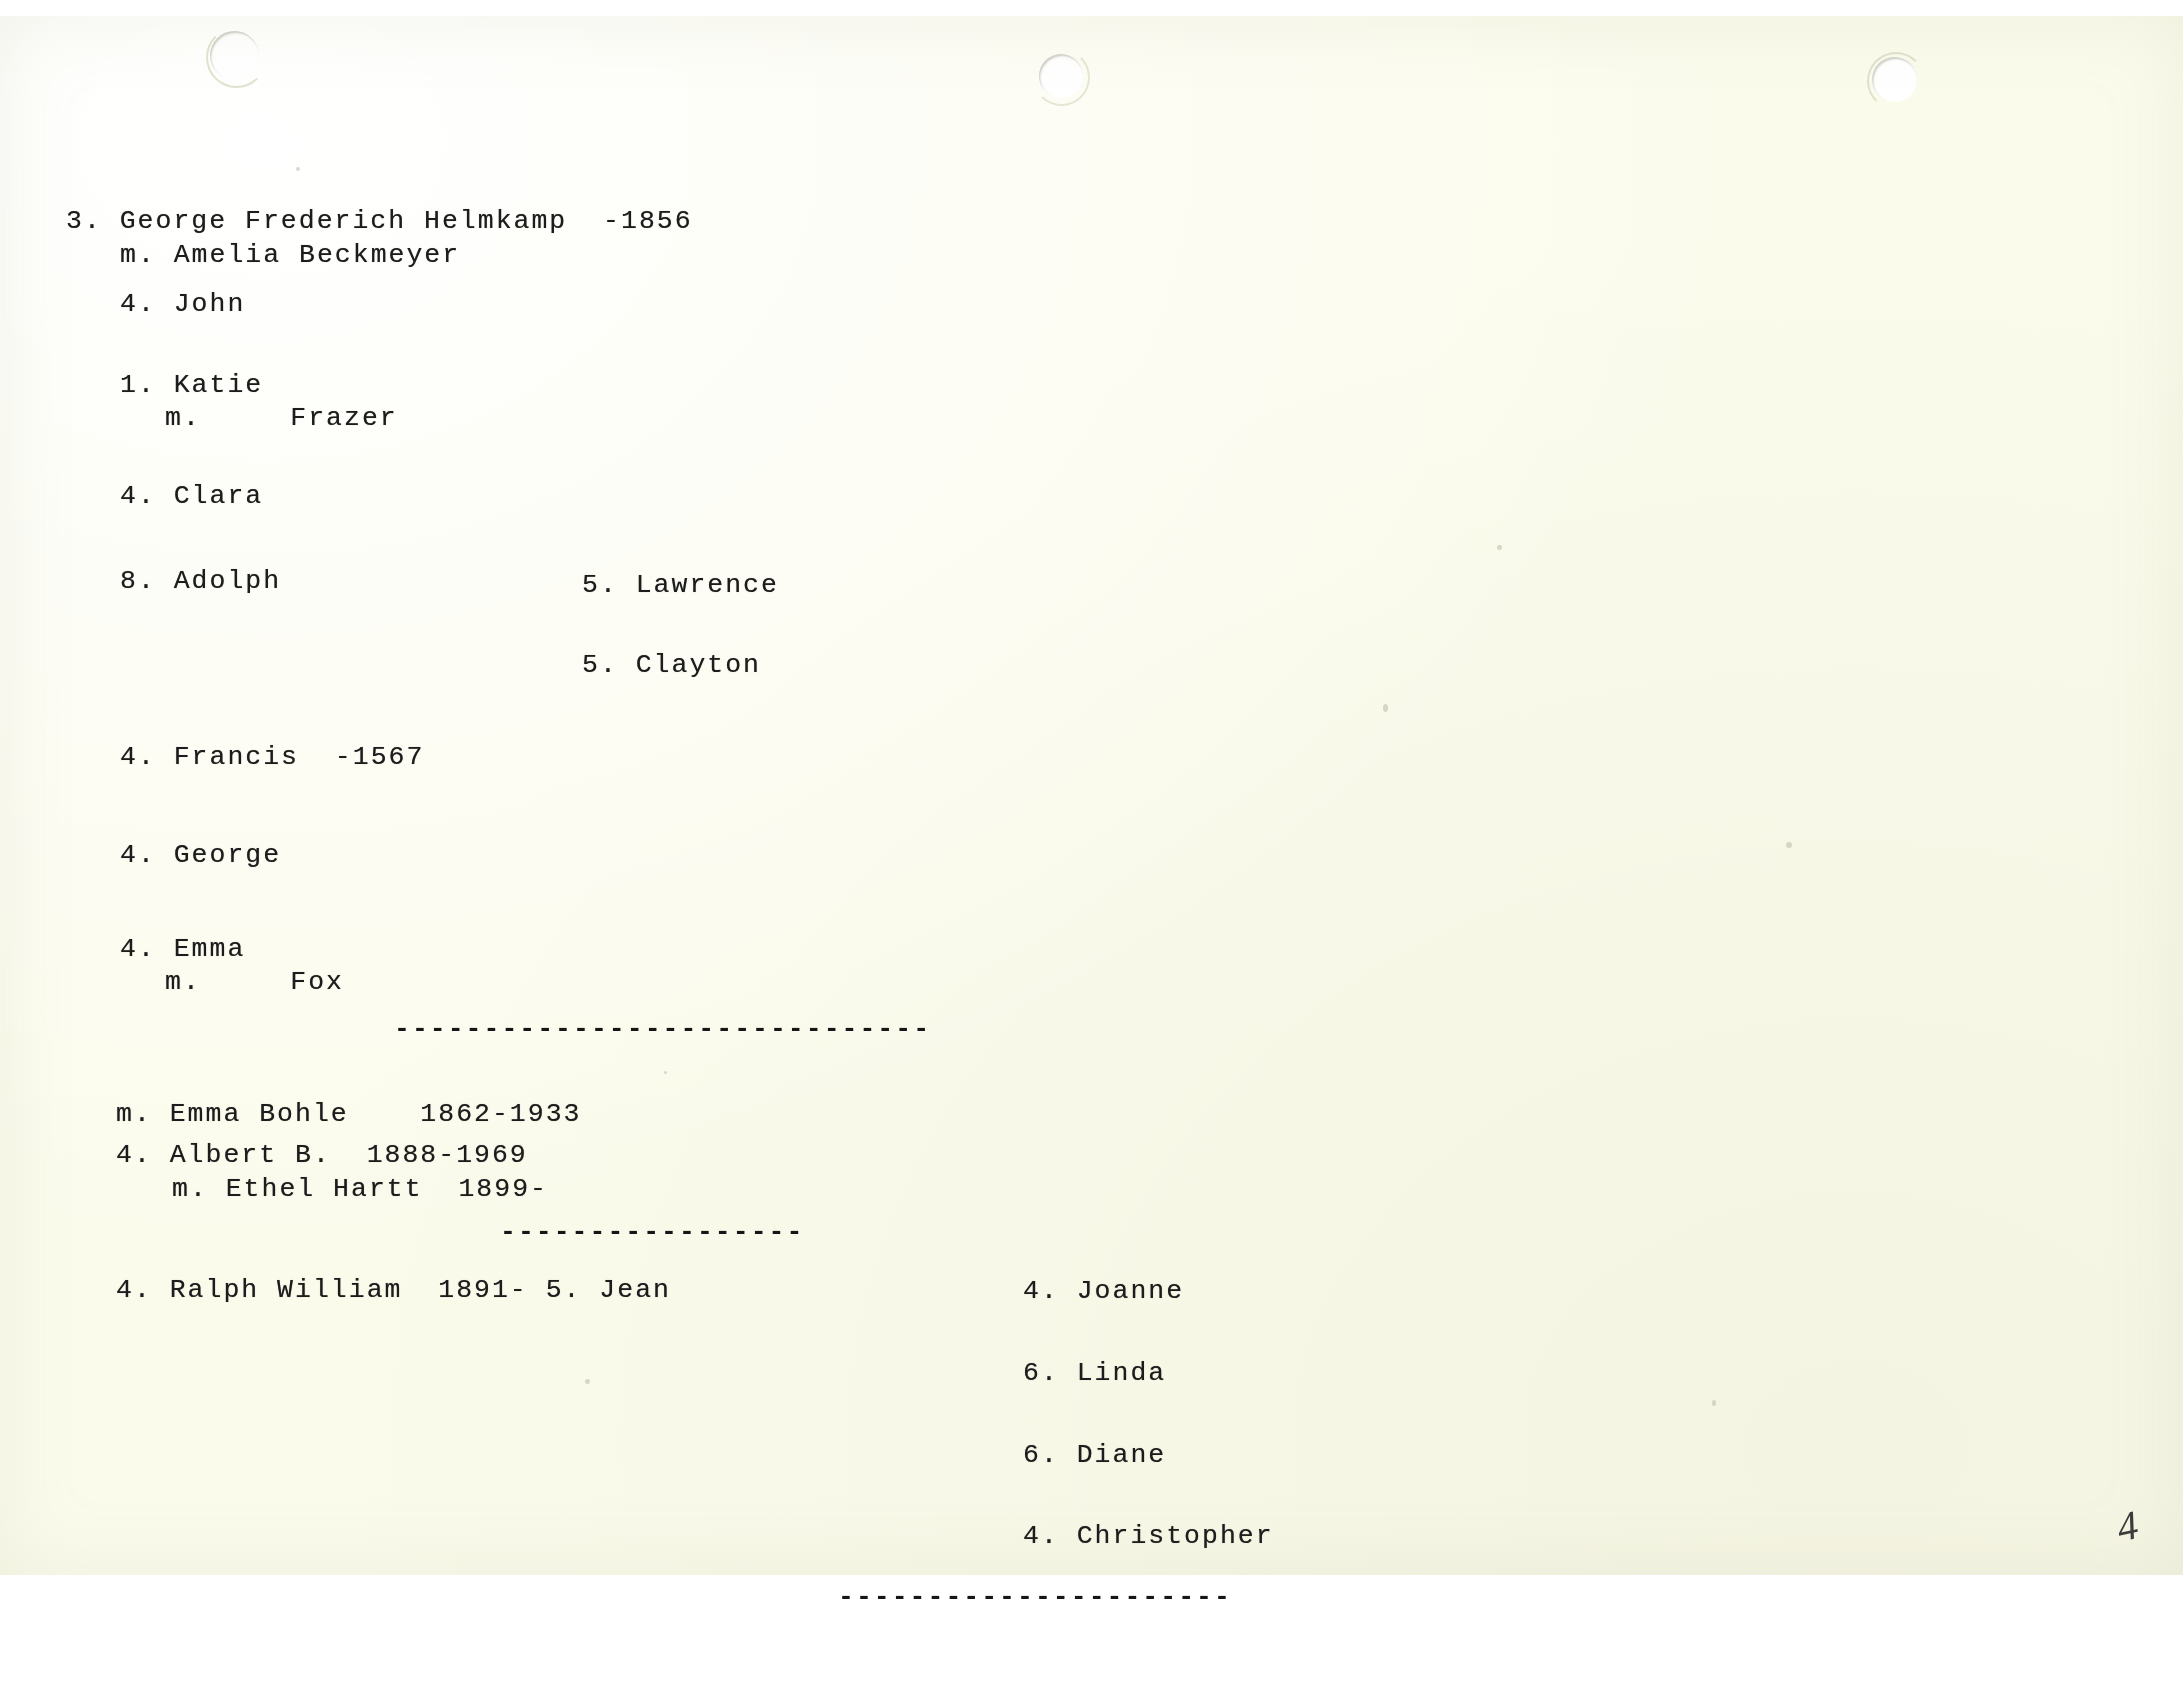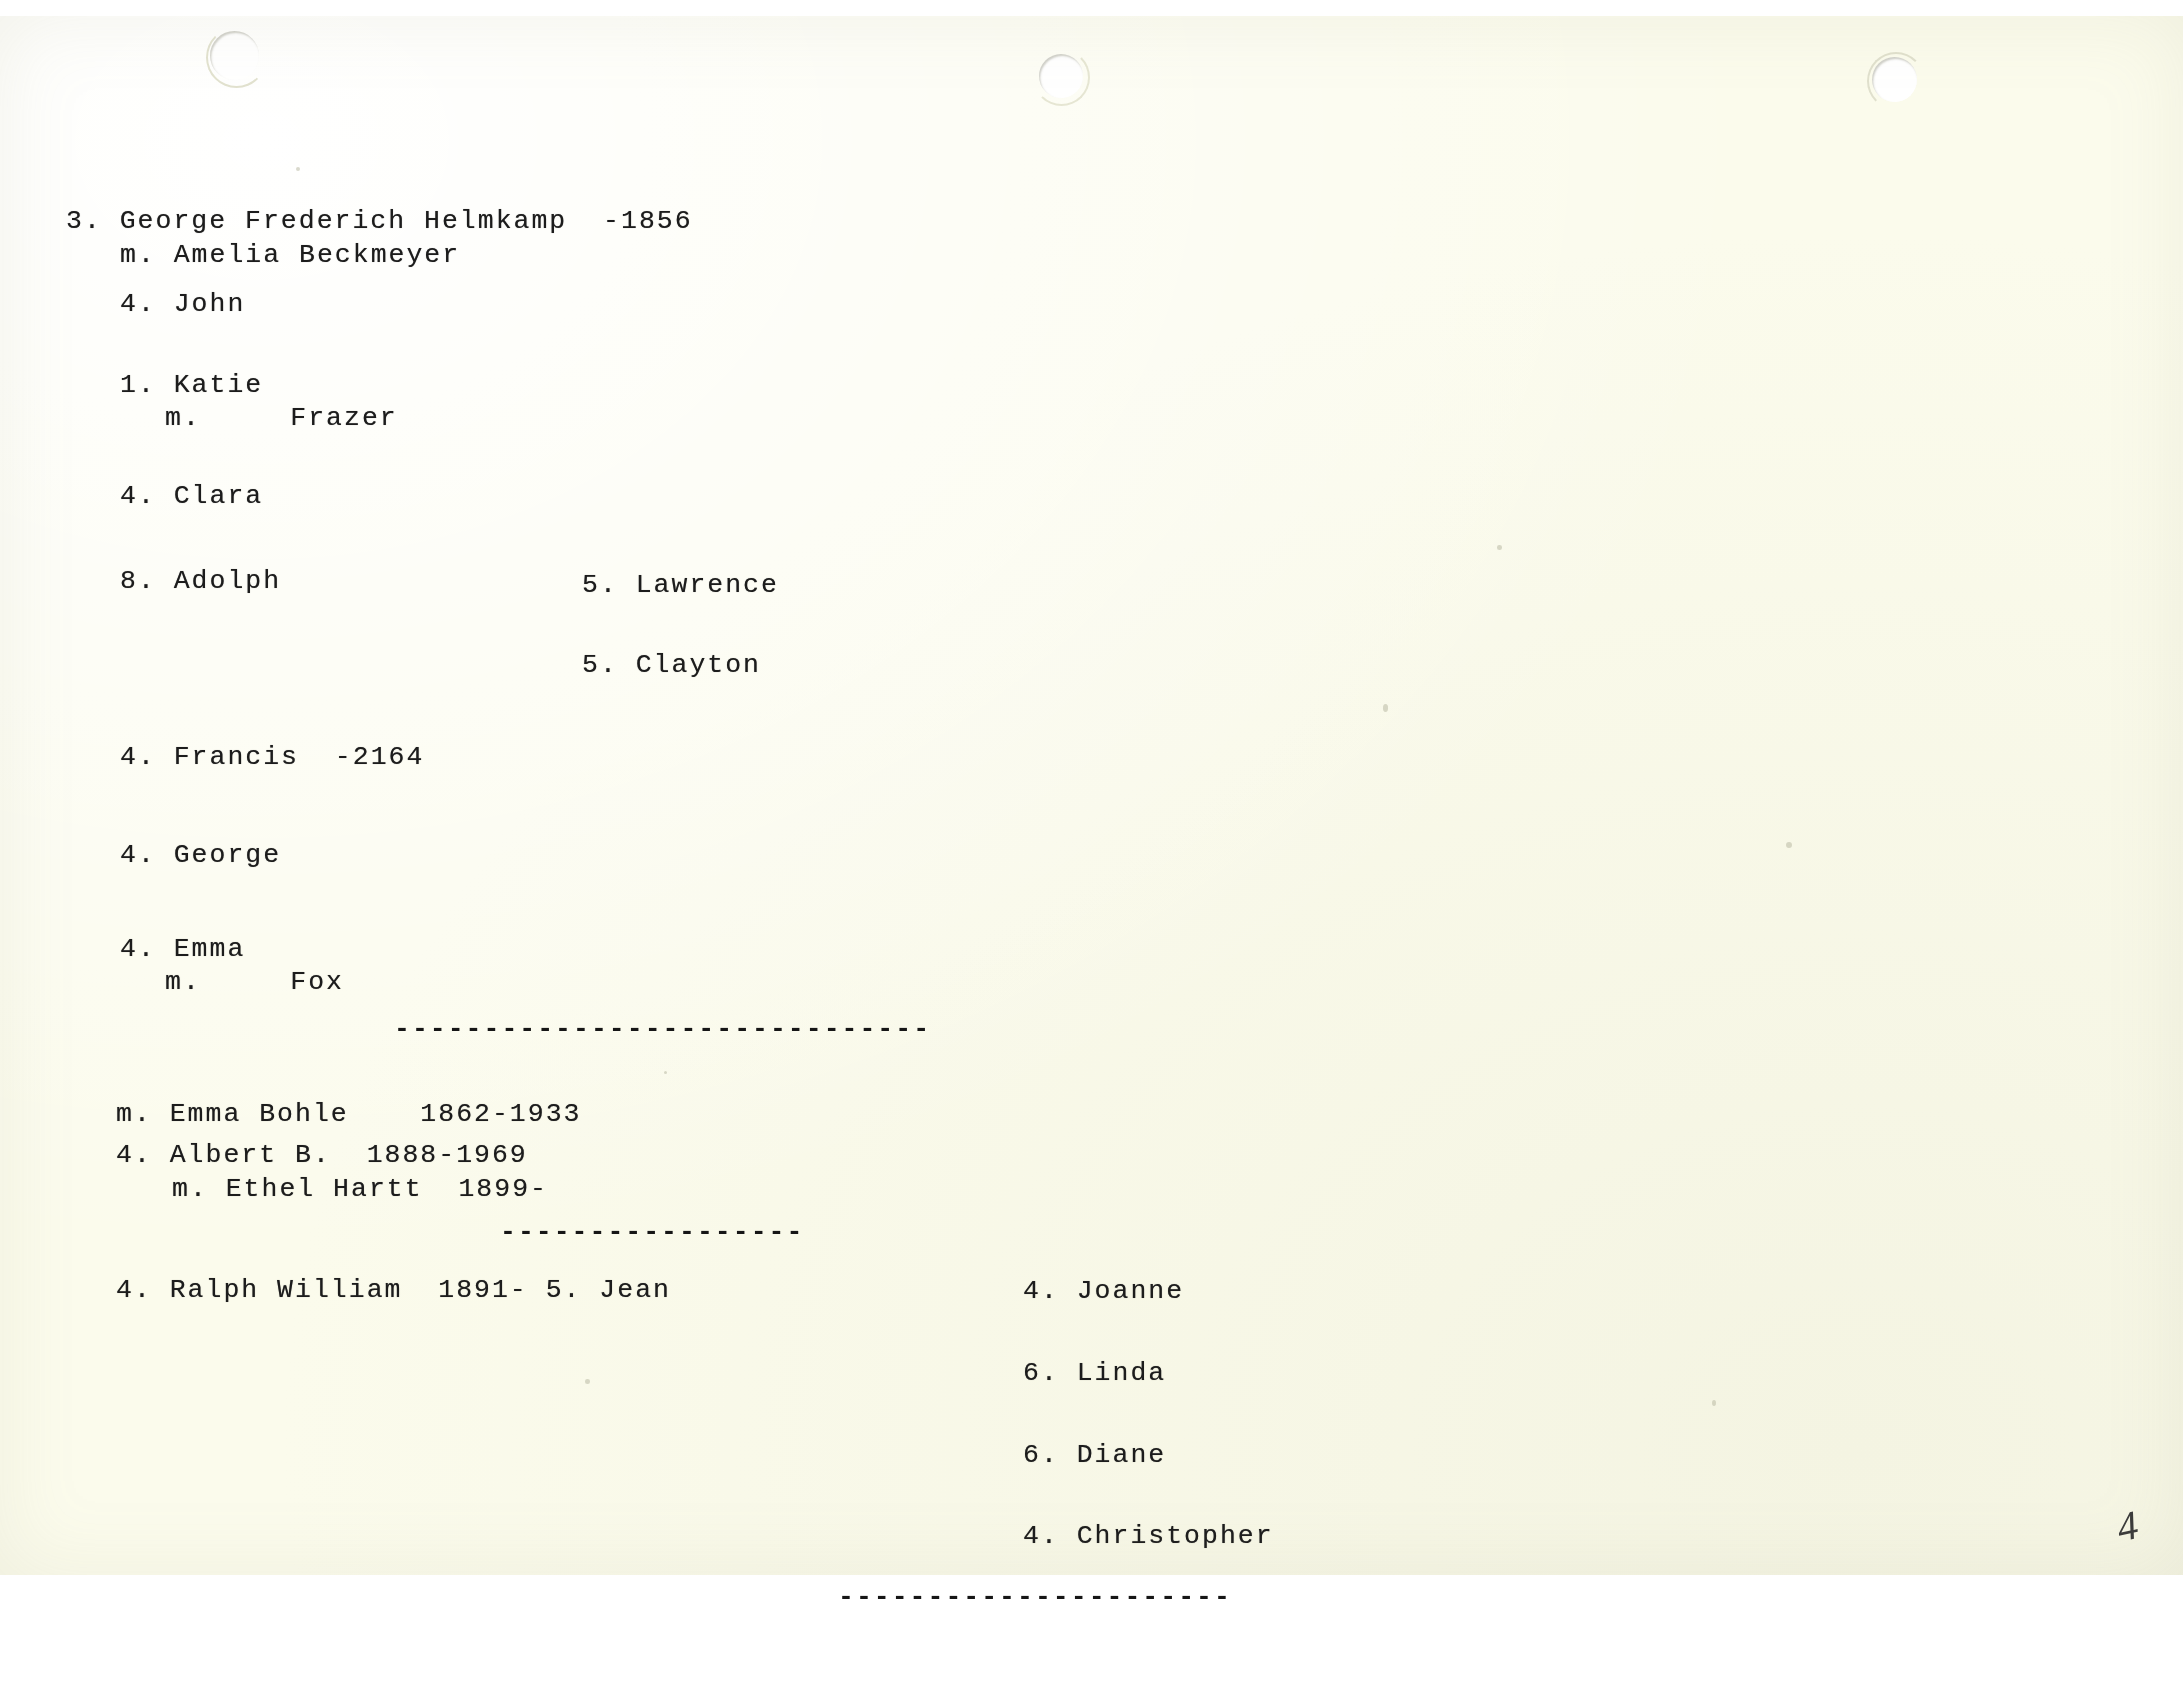--- a/index.html
+++ b/index.html
@@ -119,21 +119,21 @@
 
   <div class="t" style="left:66px;  top:192px;">3. George Frederich Helmkamp  -1856</div>
   <div class="t" style="left:120px;  top:226px;">m. Amelia Beckmeyer</div>
   <div class="t" style="left:120px;  top:275px;">4. John</div>
   <div class="t" style="left:120px;  top:356px;">1. Katie</div>
   <div class="t" style="left:165px;  top:389px;">m.     Frazer</div>
   <div class="t" style="left:120px;  top:467px;">4. Clara</div>
   <div class="t" style="left:120px;  top:552px;">8. Adolph</div>
   <div class="t" style="left:582px;  top:556px;">5. Lawrence</div>
   <div class="t" style="left:582px;  top:636px;">5. Clayton</div>
-  <div class="t" style="left:120px;  top:728px;">4. Francis  -2164</div>
+  <div class="t" style="left:120px;  top:728px;">4. Francis  -1567</div>
   <div class="t" style="left:120px;  top:826px;">4. George</div>
   <div class="t" style="left:120px;  top:920px;">4. Emma</div>
   <div class="t" style="left:165px;  top:953px;">m.     Fox</div>
 
   <div class="dashes" style="left:394px; top:1000px;">------------------------------</div>
 
   <div class="t" style="left:116px;  top:1085px;">m. Emma Bohle    1862-1933</div>
   <div class="t" style="left:116px;  top:1126px;">4. Albert B.  1888-1969</div>
   <div class="t" style="left:172px;  top:1160px;">m. Ethel Hartt  1899-</div>
 

